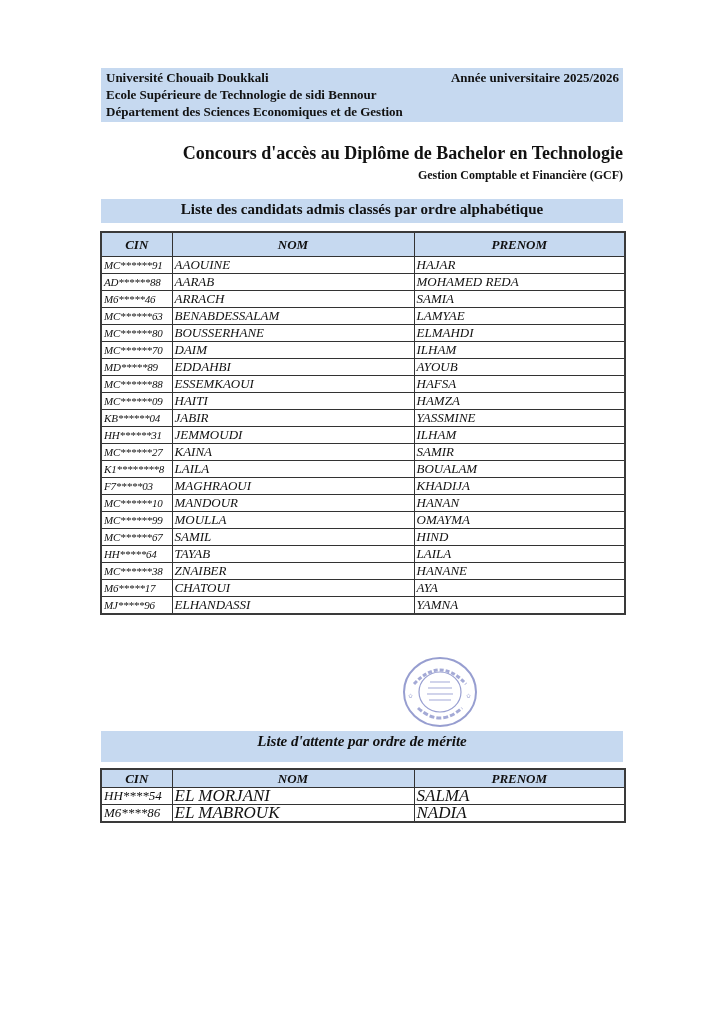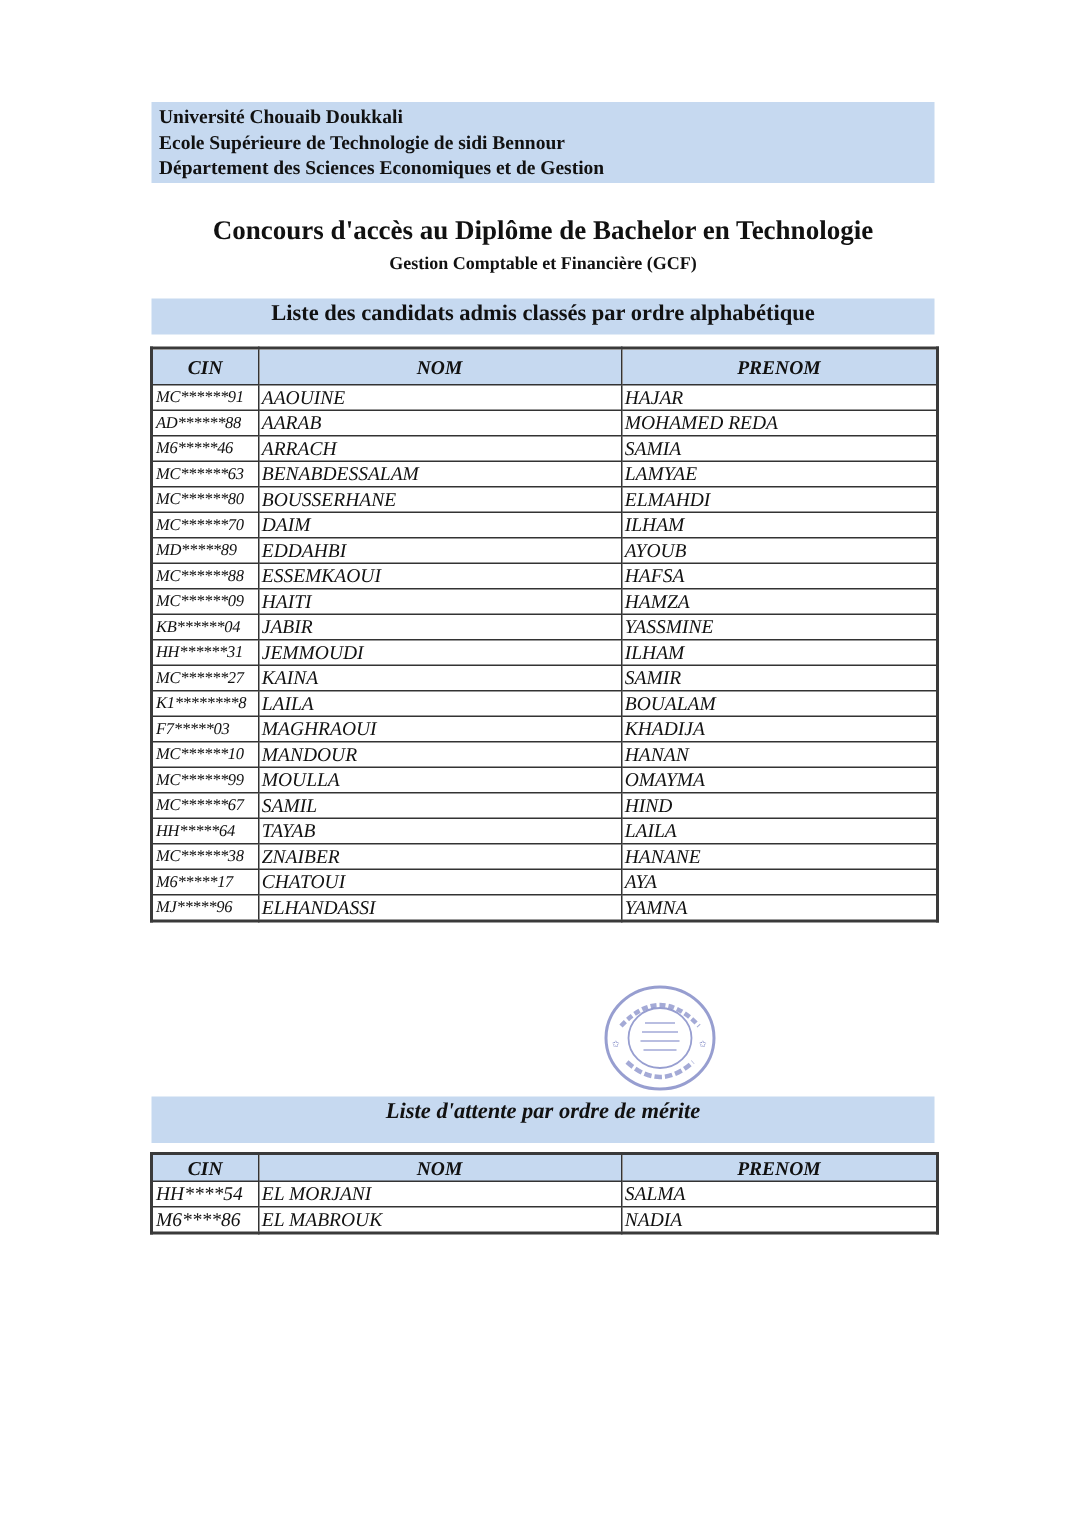--- a/index.html
+++ b/index.html
@@ -2,50 +2,51 @@
 <html><head>
 <meta charset="utf-8">
 <style>
   html, body { margin: 0; padding: 0; background: #ffffff; }
   body { width: 724px; height: 1024px; position: relative; overflow: hidden;
          font-family: "Liberation Serif", serif; color: #111; }
   .hdr-band { position: absolute; left: 101px; top: 68px; width: 522px; height: 54px;
               background: #c6d9f0; }
   .hdr-line { position: absolute; left: 5px; font-weight: bold; font-size: 13px; line-height: 18px; white-space: nowrap; }
   .hdr-year { position: absolute; right: 4px; top: 1px; font-weight: bold; font-size: 13px; line-height: 18px; }
-  .title { position: absolute; left: 101px; width: 522px; text-align: center; font-weight: bold; }
+  .title { position: absolute; left: 101px; width: 522px; text-align: right; font-weight: bold; }
   .title1 { top: 142px; font-size: 18px; line-height: 22px; }
   .title2 { top: 166px; font-size: 12px; line-height: 18px; }
   .band { position: absolute; left: 101px; width: 522px; background: #c6d9f0;
           text-align: center; font-weight: bold; font-size: 15px; }
   .band1 { top: 199px; height: 24px; line-height: 20px; }
   .band2 { top: 731px; height: 31px; line-height: 21px; font-style: italic; }
   table.list { position: absolute; left: 100px; width: 524px; border-collapse: collapse;
                table-layout: fixed; font-family: "Liberation Serif", serif; font-style: italic; }
   table.list td, table.list th { border: 1px solid #333; padding: 0 2px; overflow: hidden;
                white-space: nowrap; }
   table.list th { background: #c6d9f0; font-weight: bold; font-size: 13px; text-align: center; }
   table.t1 { top: 231px; border: 2px solid #3a3a3a; }
   table.t1 th { height: 23px; }
   table.t1 td { height: 16px; font-size: 13px; line-height: 16px; }
   table.t1 td.cin { font-size: 11px; letter-spacing: -0.2px; }
   table.t2 { top: 768px; border: 2px solid #3a3a3a; }
   table.t2 th { height: 17px; }
-  table.t2 td { height: 16px; font-size: 13px; line-height: 16px; }
+  table.t2 td { height: 16px; font-size: 17px; line-height: 16px; }
   table.t2 td.cin { font-size: 13px; }
   col.c1 { width: 71px; } col.c2 { width: 242px; } col.c3 { width: 211px; }
   .stamp { position: absolute; left: 400px; top: 654px; width: 80px; height: 76px; }
 </style>
 </head>
 <body>
 
 <div class="hdr-band">
   <div class="hdr-line" style="top:1px">Université Chouaib Doukkali</div>
   <div class="hdr-line" style="top:18px">Ecole Supérieure de Technologie de sidi Bennour</div>
   <div class="hdr-line" style="top:35px">Département des Sciences Economiques et de Gestion</div>
+  <div class="hdr-year">Année universitaire 2025/2026</div>
 </div>
 
 <div class="title title1">Concours d'accès au Diplôme de Bachelor en Technologie</div>
 <div class="title title2">Gestion Comptable et Financière (GCF)</div>
 
 <div class="band band1">Liste des candidats admis classés par ordre alphabétique</div>
 
 <table class="list t1">
   <colgroup>
       <col class="c1">

